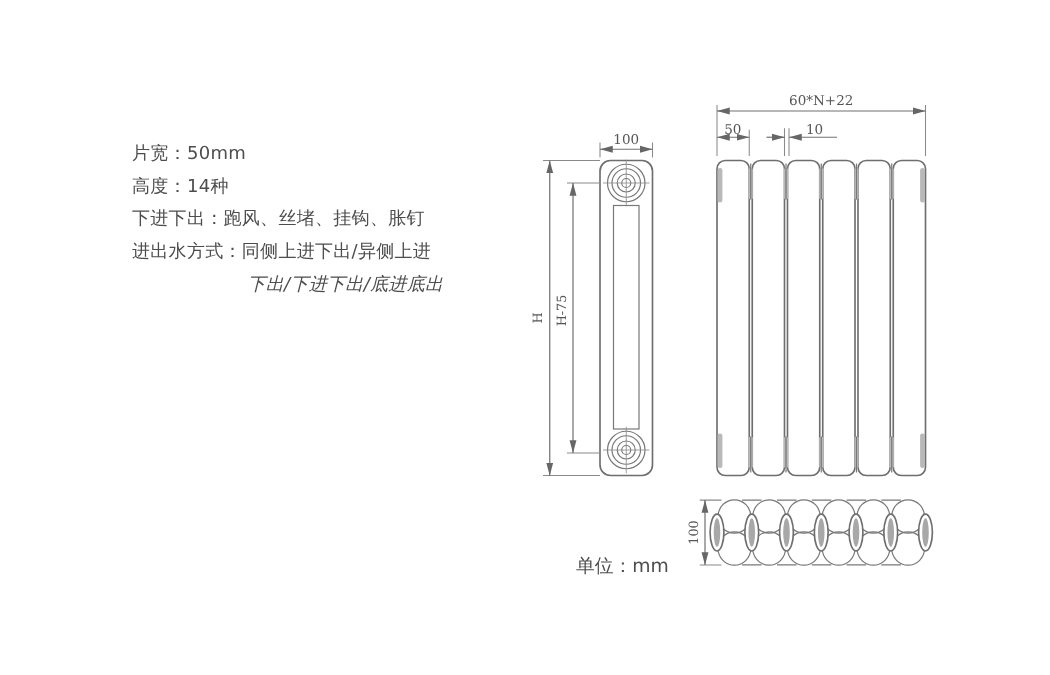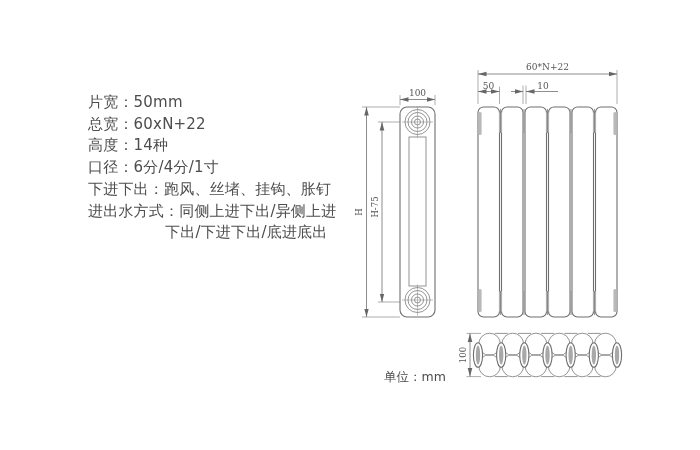--- a/index.html
+++ b/index.html
@@ -3,24 +3,24 @@
 <meta charset="utf-8">
 <style>
   html,body{margin:0;padding:0;background:#fff;}
   .screen{
     position:relative;width:700px;height:450px;background:#ffffff;overflow:hidden;
     font-family:"DejaVu Sans",sans-serif;
   }
   
   .spec-list{
     position:absolute;left:88px;top:92px;color:#4d4d4d;
-    font-size:15px;line-height:21.7px;letter-spacing:.2px;
+    font-size:12px;line-height:21.7px;letter-spacing:.2px;
   }
   .spec-row{white-space:nowrap;}
-  .spec-row.indent{padding-left:77px;}
+  .spec-row.indent{padding-left:77px;font-style:italic;}
   .spec-label{color:#4d4d4d;}
   .spec-value{color:#4d4d4d;}
   
   .drawing{position:absolute;left:0;top:0;}
   .outline{fill:#ffffff;stroke:#6e6e6e;stroke-width:1.1;}
   .thin{fill:none;stroke:#787878;stroke-width:0.8;}
   .dimline{fill:none;stroke:#707070;stroke-width:0.8;}
   .extline{fill:none;stroke:#8a8a8a;stroke-width:0.7;}
   .center-mark{fill:none;stroke:#8a8a8a;stroke-width:0.55;}
   .shade{fill:#b9b9b9;stroke:none;}
@@ -29,23 +29,21 @@
   .dim-text-sm{font-family:"DejaVu Serif",serif;font-size:8.5px;fill:#555555;}
   .unit-text{font-family:"DejaVu Sans",sans-serif;font-size:12.5px;fill:#4d4d4d;}
 </style>
 </head>
 <body>
 
 <div class="screen">
 
   <div class="spec-list">
     <div class="spec-row"><span class="spec-label">片宽：</span><span class="spec-value">50mm</span></div>
-    <div class="spec-row"><span class="spec-label">总宽：</span><span class="spec-value">60xN+22</span></div>
     <div class="spec-row"><span class="spec-label">高度：</span><span class="spec-value">14种</span></div>
-    <div class="spec-row"><span class="spec-label">口径：</span><span class="spec-value">6分/4分/1寸</span></div>
     <div class="spec-row"><span class="spec-label">下进下出：</span><span class="spec-value">跑风、丝堵、挂钩、胀钉</span></div>
     <div class="spec-row"><span class="spec-label">进出水方式：</span><span class="spec-value">同侧上进下出/异侧上进</span></div>
     <div class="spec-row indent"><span class="spec-value">下出/下进下出/底进底出</span></div>
   </div>
 
   <svg class="drawing" width="700" height="450" viewBox="0 0 700 450">
     <defs>
       <marker id="arrE" markerUnits="userSpaceOnUse" markerWidth="10" markerHeight="7" refX="8.5" refY="3" orient="auto">
         <path d="M0,0.7 L8.5,3 L0,5.3 Z" fill="#666"></path>
       </marker>

